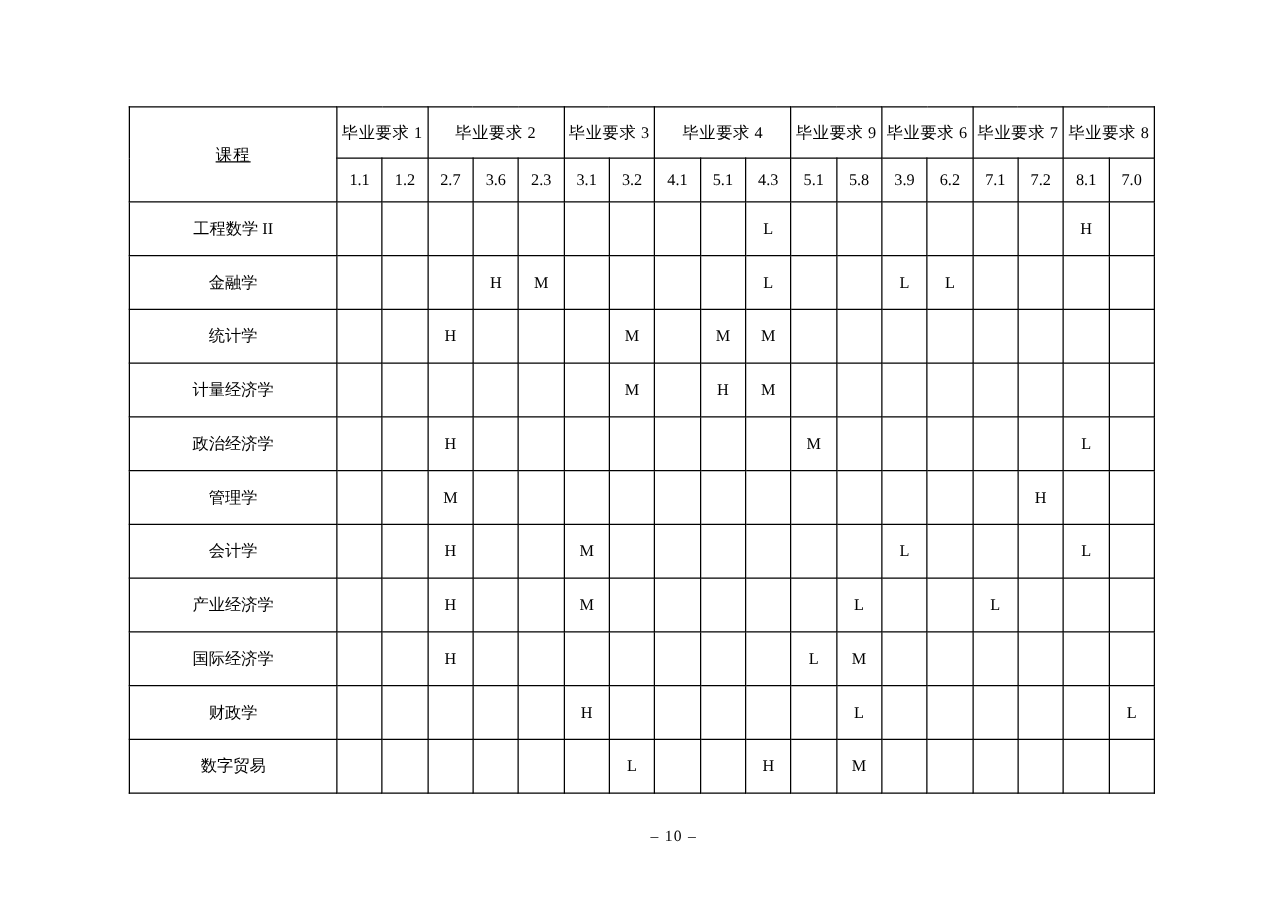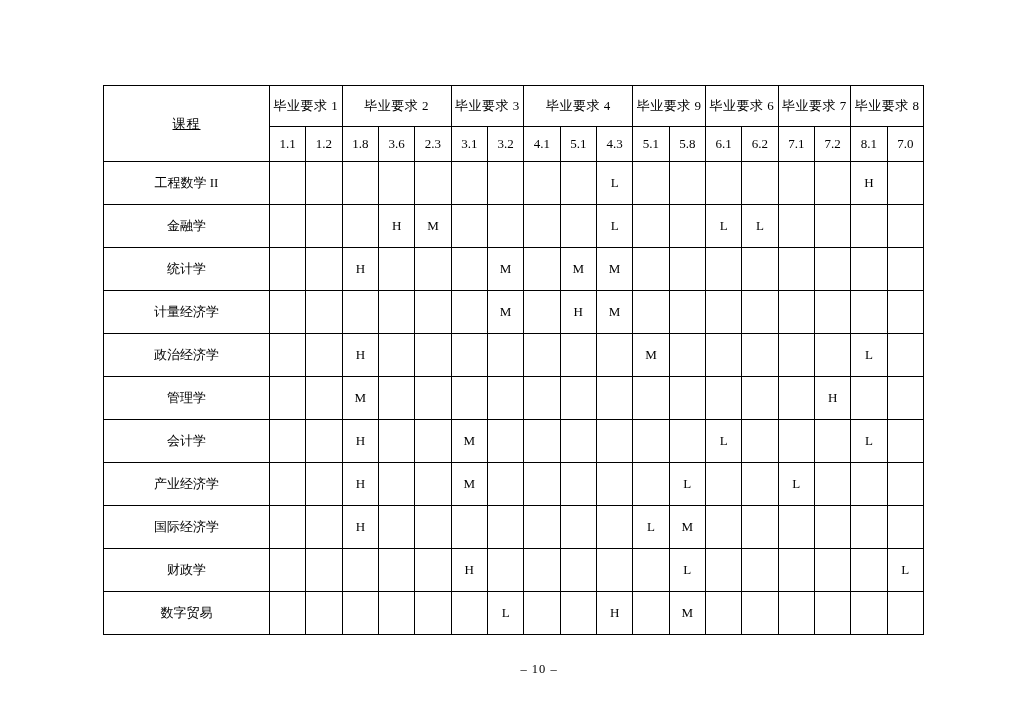--- a/index.html
+++ b/index.html
@@ -101,31 +101,31 @@
           <th class="group-head" colspan="2">毕业要求 3</th>
           <th class="group-head" colspan="3">毕业要求 4</th>
           <th class="group-head" colspan="2">毕业要求 9</th>
           <th class="group-head" colspan="2">毕业要求 6</th>
           <th class="group-head" colspan="2">毕业要求 7</th>
           <th class="group-head" colspan="2">毕业要求 8</th>
         </tr>
         <tr>
           <th class="col-sub sub-head">1.1</th>
           <th class="col-sub sub-head">1.2</th>
-          <th class="col-sub sub-head">1.8</th>
+          <th class="col-sub sub-head">2.7</th>
           <th class="col-sub sub-head">3.6</th>
           <th class="col-sub sub-head">2.3</th>
           <th class="col-sub sub-head">3.1</th>
           <th class="col-sub sub-head">3.2</th>
           <th class="col-sub sub-head">4.1</th>
           <th class="col-sub sub-head">5.1</th>
           <th class="col-sub sub-head">4.3</th>
           <th class="col-sub sub-head">5.1</th>
           <th class="col-sub sub-head">5.8</th>
-          <th class="col-sub sub-head">6.1</th>
+          <th class="col-sub sub-head">3.9</th>
           <th class="col-sub sub-head">6.2</th>
           <th class="col-sub sub-head">7.1</th>
           <th class="col-sub sub-head">7.2</th>
           <th class="col-sub sub-head">8.1</th>
           <th class="col-sub sub-head">7.0</th>
         </tr>
       </thead>
       <tbody id="matrix-body">
           <tr>
             <td class="col-course course-cell">工程数学 II</td>

